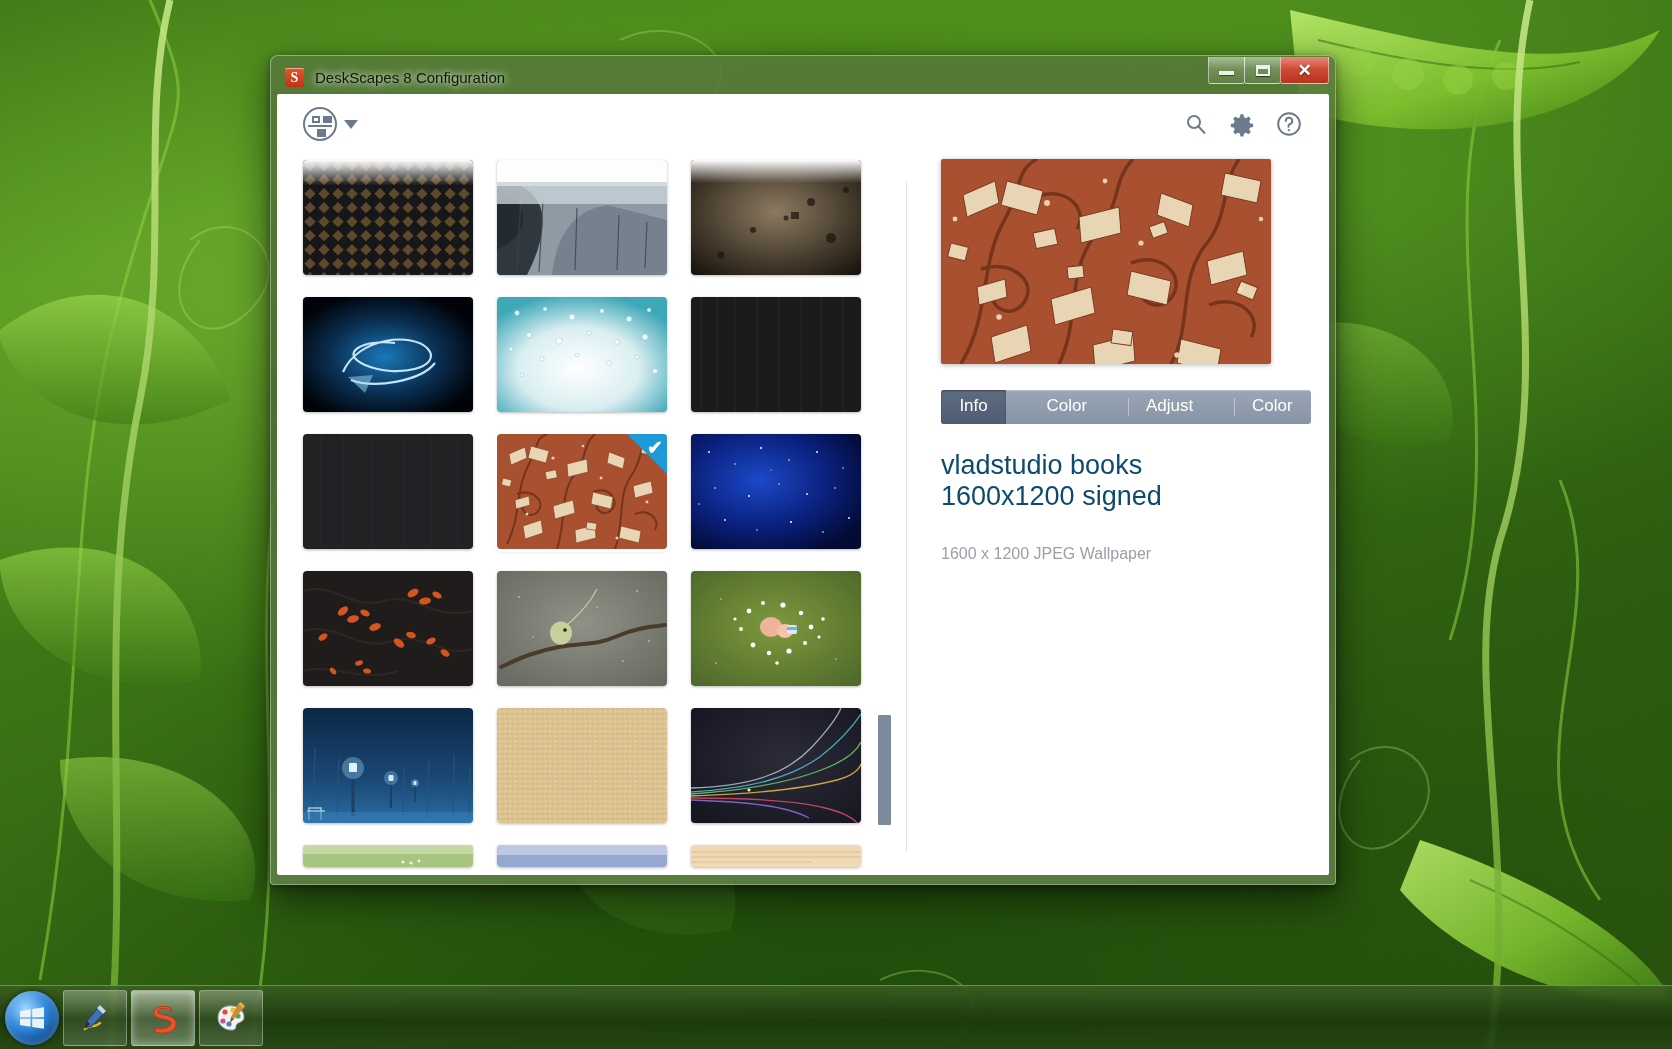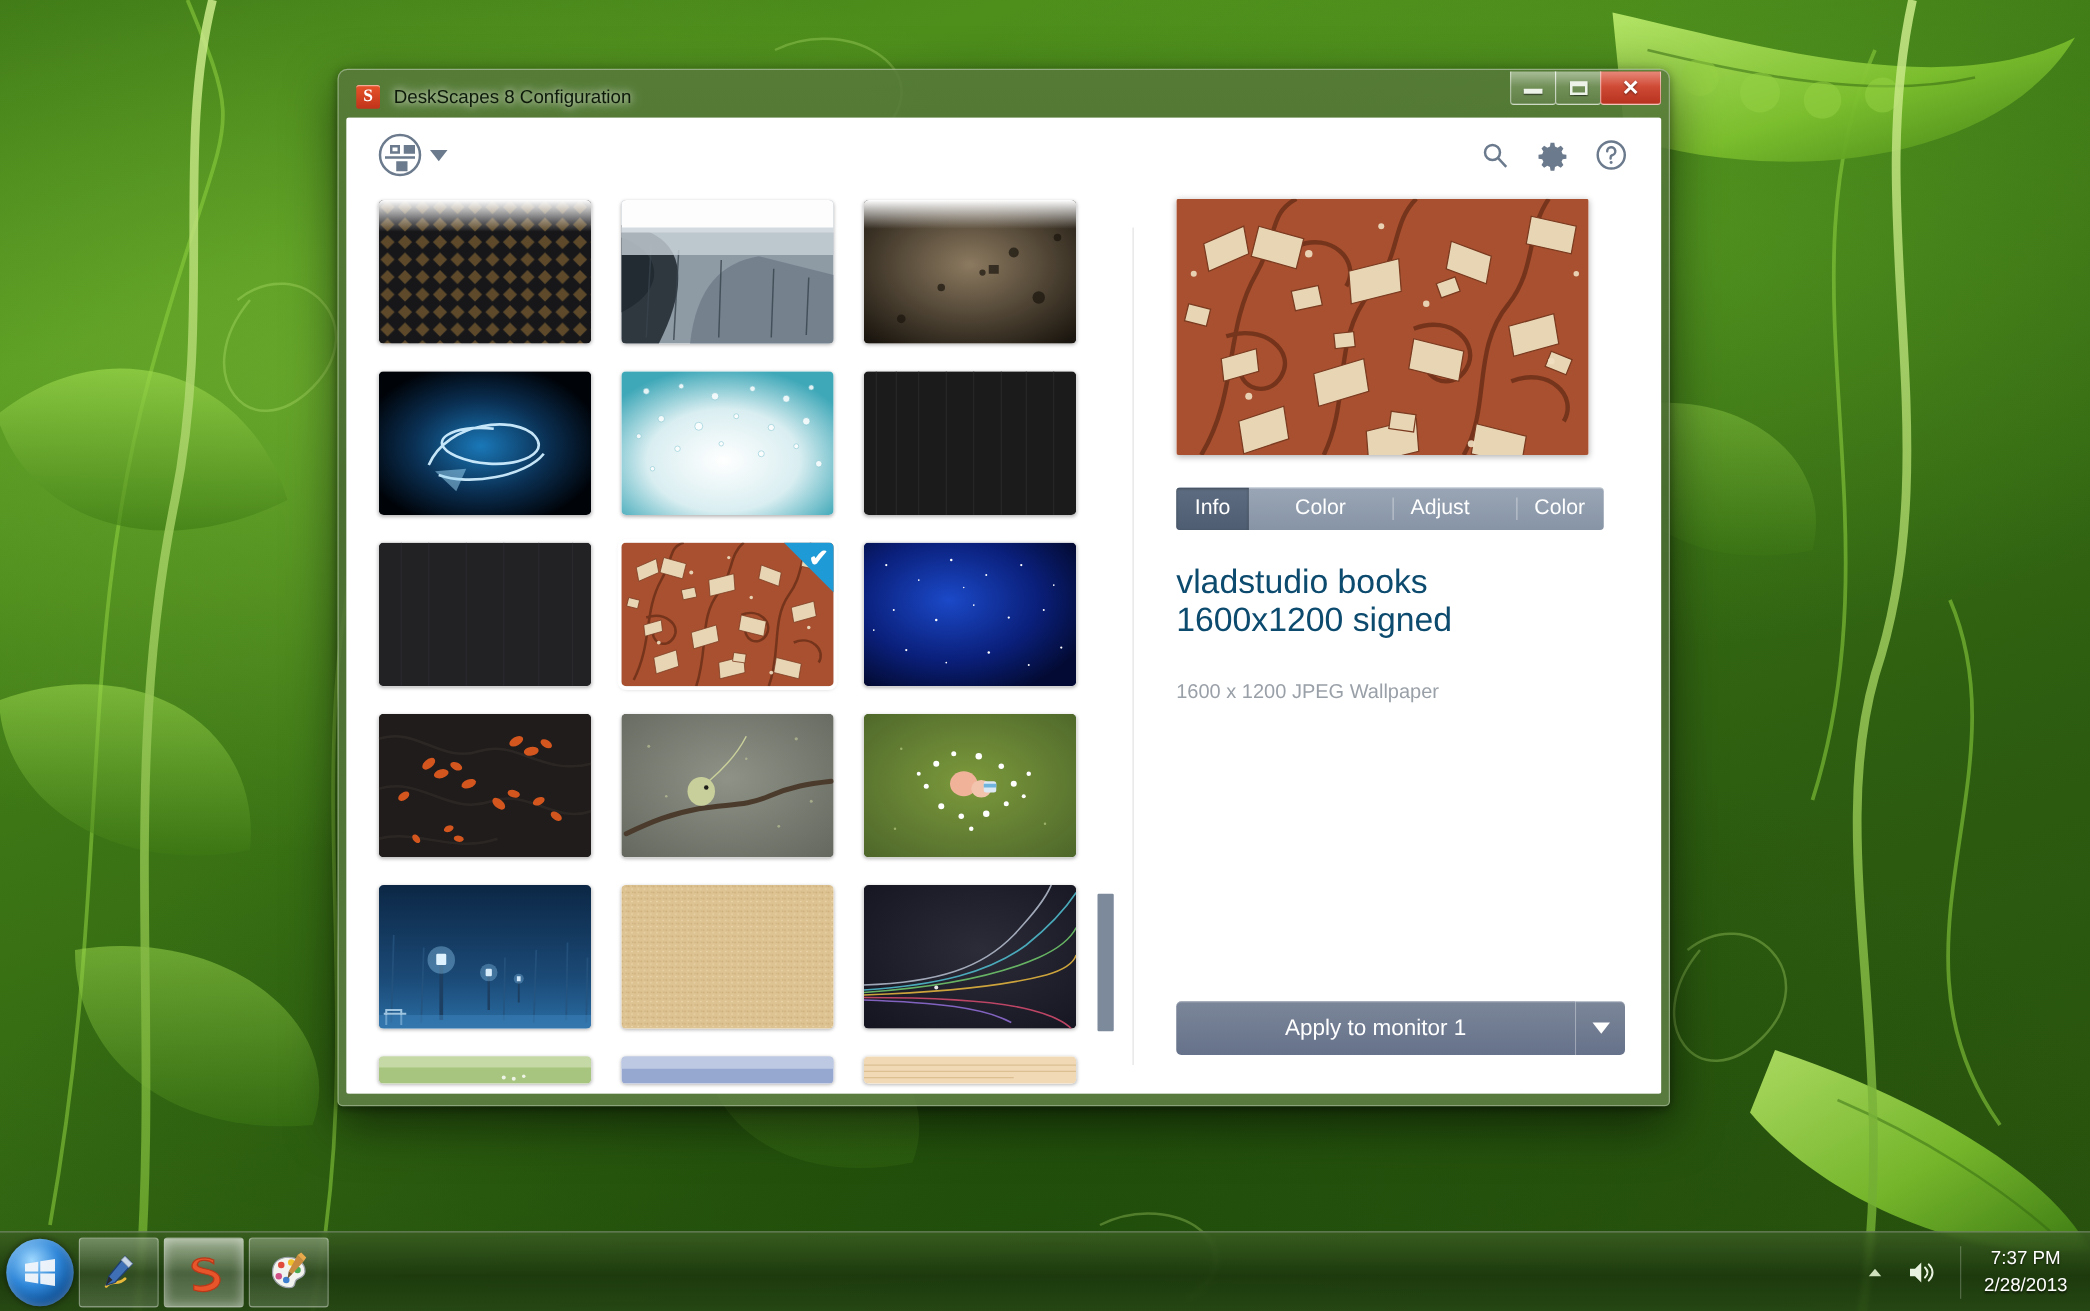--- a/index.html
+++ b/index.html
@@ -165,21 +165,21 @@
   #preview {
     width:330px; height:205px;
     border-radius:2px;
     box-shadow:0 1px 5px rgba(0,0,0,0.3);
     overflow:hidden; position:relative;
     margin-top:2px;
   }
   #tabs {
     display:flex;
     margin-top:26px;
-    width:342px;
+    width:370px;
     border-radius:3px;
     overflow:hidden;
     background:linear-gradient(180deg,#9aa6b5,#8794a6);
     box-shadow:inset 0 1px 0 rgba(255,255,255,0.28);
     gap:22px;
   }
   .tab {
     flex:1 1 auto;
     text-align:center;
     font-size:17px;
@@ -861,26 +861,20 @@
         <div id="tabs">
           <div class="tab active">Info</div>
           <div class="tab">Color</div>
           <div class="tab">Adjust</div>
           <div class="tab">Color</div>
         </div>
 
         <div id="item-title">vladstudio books 1600x1200 signed</div>
         <div id="item-sub">1600 x 1200 JPEG Wallpaper</div>
 
-        <div id="apply-row">
-          <div id="apply-btn">Apply to monitor 1</div>
-          <div id="apply-drop">
-            <div class="ad"></div>
-          </div>
-        </div>
 
       </div>
     </div>
   </div>
 </div>
 
 <div id="taskbar">
 
   <div id="startorb">
     <svg width="28" height="28" viewBox="0 0 28 28">
@@ -916,32 +910,13 @@
       <circle cx="21" cy="11" r="2.6" fill="#f0c02c"></circle>
       <circle cx="26" cy="17" r="2.6" fill="#4aa84e"></circle>
       <circle cx="11" cy="22" r="2.6" fill="#d04f86"></circle>
       <circle cx="17" cy="25" r="2.6" fill="#3f7fd0"></circle>
       <path d="M26 5 L31 10 L22 20 L19 18 Z" fill="#c98b3f"></path>
       <path d="M26 5 L31 10 L33 7 L29 3 Z" fill="#e8a94c"></path>
       <path d="M19 18 L22 20 L18 24 Z" fill="#7a5a2a"></path>
     </svg>
   </div>
 
-  <div id="tray">
-    <div class="tray-ico">
-      <svg width="14" height="14" viewBox="0 0 14 14">
-          <path d="M7 4 L12 10 L2 10 Z" fill="#cfe0bd"></path>
-        </svg>
-    </div>
-    <div class="tray-ico">
-      <svg width="24" height="22" viewBox="0 0 24 22">
-        <path d="M3 8 L7 8 L12 3 L12 19 L7 14 L3 14 Z" fill="#e9f2e0"></path>
-        <path d="M15 7 C 17.5 9.5 17.5 12.5 15 15" stroke="#e9f2e0" stroke-width="1.6" fill="none" stroke-linecap="round"></path>
-        <path d="M18 4.5 C 22 8.5 22 13.5 18 17.5" stroke="#e9f2e0" stroke-width="1.6" fill="none" stroke-linecap="round"></path>
-      </svg>
-    </div>
-    <div id="tray-divider"></div>
-    <div id="clock">
-      <div>7:37 PM</div>
-      <div>2/28/2013</div>
-    </div>
-  </div>
 </div>
 
 </body></html>

